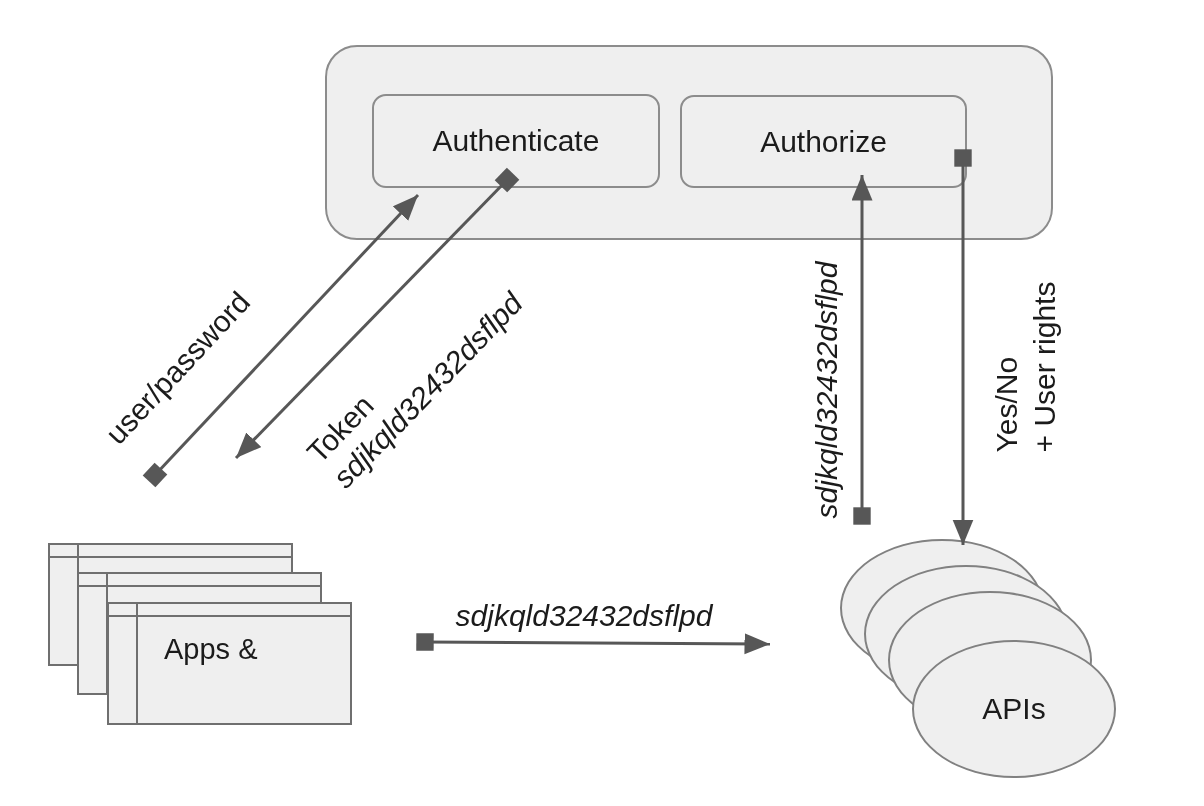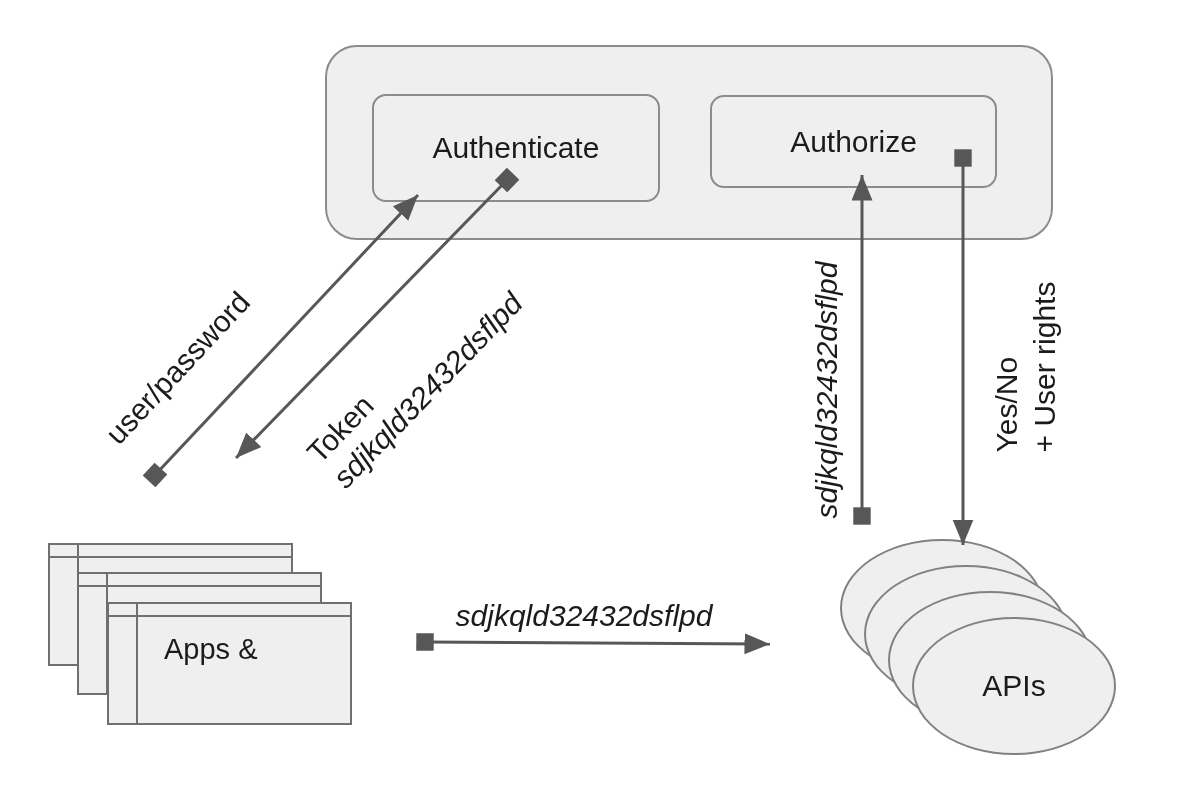--- a/index.html
+++ b/index.html
@@ -19,22 +19,22 @@
     left: 325px; top: 45px; width: 728px; height: 195px;
     border: 2px solid var(--container-border, #8c8c8c);
     border-radius: 32px;
   }
   .auth-box {
     border: 2px solid var(--container-border, #8c8c8c);
     border-radius: 14px;
     display: flex; align-items: center; justify-content: center;
     font-size: 30px;
   }
-  .authenticate-box { left: 372px; top: 94px; width: 288px; height: 108px; }
-  .authorize-box    { left: 710px; top: 95px; width: 287px; height: 93px; }
+  .authenticate-box { left: 372px; top: 94px; width: 288px; height: 94px; }
+  .authorize-box    { left: 680px; top: 95px; width: 287px; height: 93px; }
 
   
   .app-window {
     width: 245px; height: 123px;
     border: 2px solid var(--window-border, #6f6f6f);
   }
   .app-window .titlebar-divider {
     position: absolute; left: 0; right: 0; top: 11px;
     border-top: 2px solid var(--window-border, #6f6f6f);
   }
@@ -99,21 +99,21 @@
     <div class="titlebar-divider"></div>
     <div class="side-divider"></div>
   </div>
   <div class="apps-label">
     <div>Apps &amp;</div>
   </div>
 
   <div class="shape api-ellipse" style="left:840px; top:539px;"></div>
   <div class="shape api-ellipse" style="left:864px; top:565px;"></div>
   <div class="shape api-ellipse" style="left:888px; top:591px;"></div>
-  <div class="shape api-ellipse" style="left:912px; top:617px;">
+  <div class="shape api-ellipse" style="left:912px; top:640px;">
     <span>APIs</span>
   </div>
 
   <svg class="arrows" viewBox="0 0 1204 806">
     <defs>
       <marker id="arrowhead" markerWidth="10" markerHeight="8" refX="8.5" refY="3.5" orient="auto">
         <path class="arrow-marker" d="M0,0 L8.5,3.5 L0,7 Z"></path>
       </marker>
       <marker id="sqstart" markerWidth="7" markerHeight="7" refX="3.5" refY="3.5" orient="auto">
         <rect class="arrow-marker" x="0.6" y="0.6" width="5.8" height="5.8"></rect>

